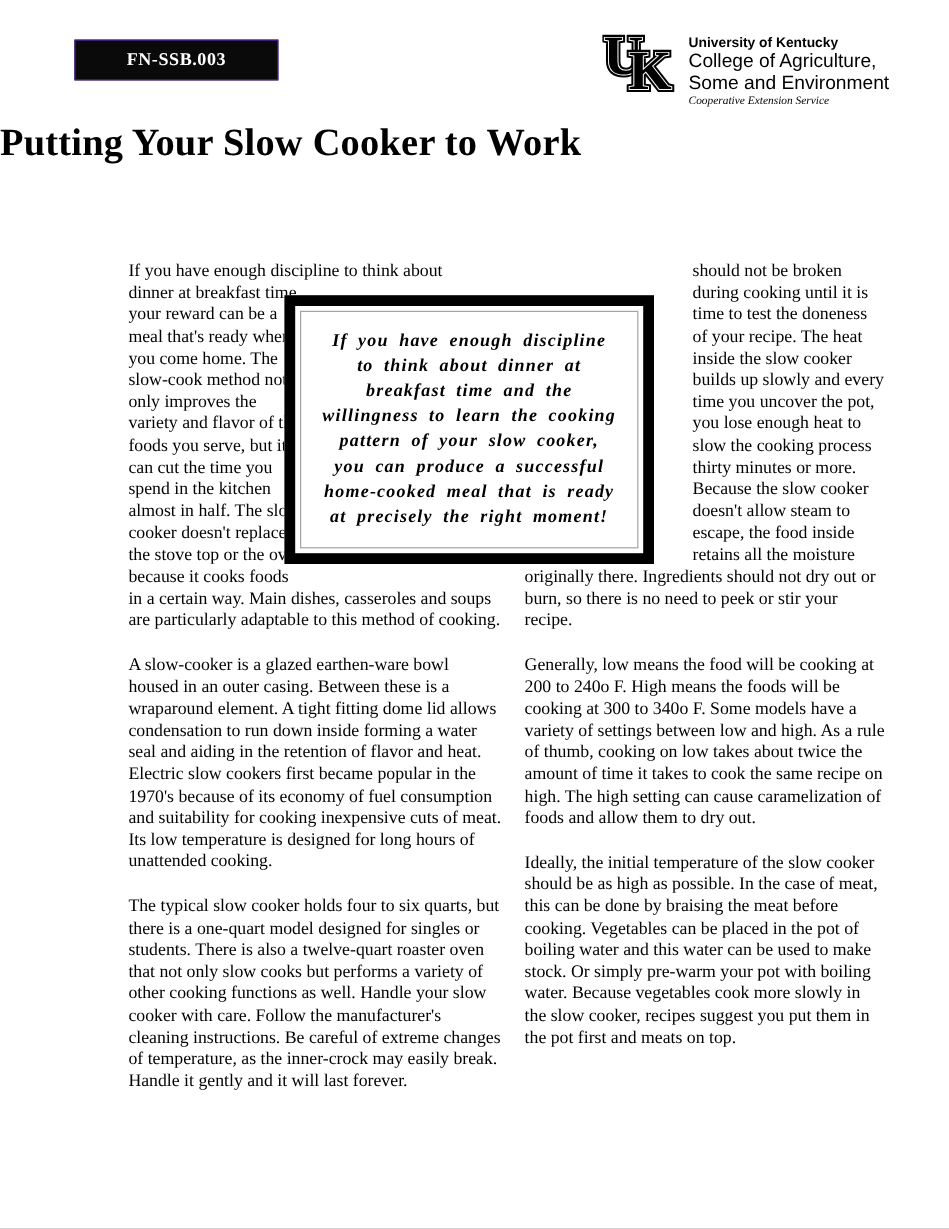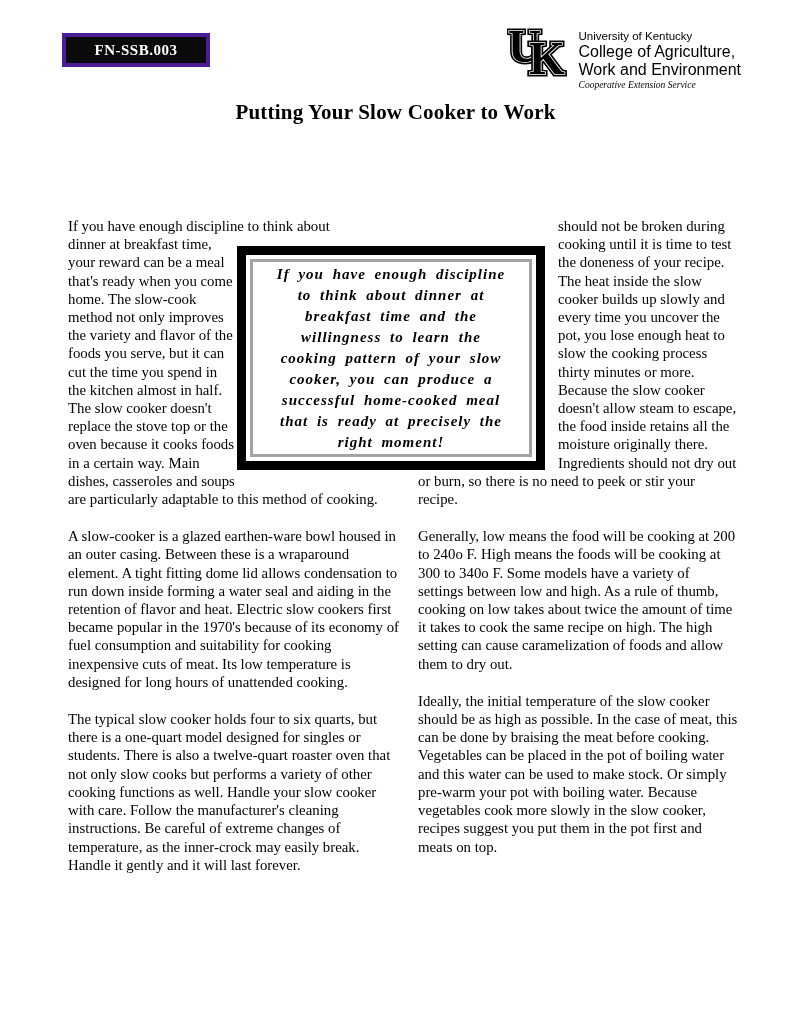--- a/index.html
+++ b/index.html
@@ -10,70 +10,70 @@
     background:#ffffff;
     color:#000;
     font-family:"Liberation Serif", serif;
     margin:0 auto;
     overflow:hidden;
   }
 
   
   .doc-badge {
     position:absolute; left:62px; top:33px;
-    width:148px; height:34px;
+    width:170px; height:34px;
     background:#0a0a0a;
-    border:4px solid #4c1d95;
+    border:1px solid #4c1d95;
     display:flex; align-items:center; justify-content:center;
   }
   .doc-badge span {
     color:#fff; font-weight:bold; font-size:15px; letter-spacing:.5px;
   }
 
   .logo-block {
     position:absolute; right:50px; top:22px;
     display:flex; align-items:flex-start; gap:8px;
   }
   .uk-mark { width:64px; height:56px; }
   .logo-text { padding-top:8px; line-height:1.12; }
-  .logo-line1 { font-family:"Liberation Sans", sans-serif; font-weight:normal; font-size:11.5px; }
+  .logo-line1 { font-family:"Liberation Sans", sans-serif; font-weight:bold; font-size:11.5px; }
   .logo-line2, .logo-line3 { font-family:"Liberation Sans", sans-serif; font-size:16px; }
   .logo-line4 { font-family:"Liberation Serif", serif; font-style:italic; font-size:9.5px; padding-top:1px; }
 
   .page-title {
     position:absolute; left:0; right:0; top:100px;
-    text-align:center;
-    font-size:21px; font-weight:bold;
+    text-align:left;
+    font-size:32px; font-weight:bold;
     letter-spacing:.2px;
   }
 
   
   .content {
     position:absolute; left:68px; top:217px; width:670px;
     font-size:14.8px; line-height:18.2px;
     text-align:left;
   }
-  .cols { display:flex; }
+  .cols { display:flex;margin-left:39px; }
   .col-left  { width:332px; }
   .col-right { width:320px; margin-left:18px; }
   .content p { margin-bottom:19px; }
   .first-line { display:block; }
   .spacer-right { float:right; width:164px; height:251px; }
   .spacer-left  { float:left;  width:140px; height:251px; }
 
   
   .quote-box {
     position:absolute; left:169px; top:29px;
     width:308px; height:224px;
     border:9px solid #000;
     background:#fff;
   }
   .quote-inner {
     position:absolute; top:4px; left:4px; right:4px; bottom:4px;
-    border:3px solid #a3a3a3;
+    border:1px solid #a3a3a3;
     display:flex; align-items:center; justify-content:center;
     padding:10px 16px;
   }
   .quote-text {
     font-weight:bold; font-style:italic;
     font-size:15px; line-height:21px;
     letter-spacing:1px; word-spacing:4px;
     text-align:center;
   }
 
@@ -100,21 +100,21 @@
     <svg class="uk-mark" viewBox="0 0 64 56" xmlns="http://www.w3.org/2000/svg" aria-hidden="true">
 
       <text x="1" y="40" font-family="Liberation Serif, serif" font-weight="bold" font-size="46" fill="#000" stroke="#000" stroke-width="5">U</text>
       <text x="1" y="40" font-family="Liberation Serif, serif" font-weight="bold" font-size="46" fill="#000" stroke="#fff" stroke-width="1.6" paint-order="stroke">U</text>
       <text x="22" y="52" font-family="Liberation Serif, serif" font-weight="bold" font-size="46" fill="#000" stroke="#000" stroke-width="5">K</text>
       <text x="22" y="52" font-family="Liberation Serif, serif" font-weight="bold" font-size="46" fill="#000" stroke="#fff" stroke-width="1.6" paint-order="stroke">K</text>
     </svg>
     <div class="logo-text">
       <div class="logo-line1">University of Kentucky</div>
       <div class="logo-line2">College of Agriculture,</div>
-      <div class="logo-line3">Work and Environment</div>
+      <div class="logo-line3">Some and Environment</div>
       <div class="logo-line4">Cooperative Extension Service</div>
     </div>
   </div>
 
   <h1 class="page-title">Putting Your Slow Cooker to Work</h1>
 
   <div class="content">
     <div class="cols">
       <div class="col-left">
         <p>

